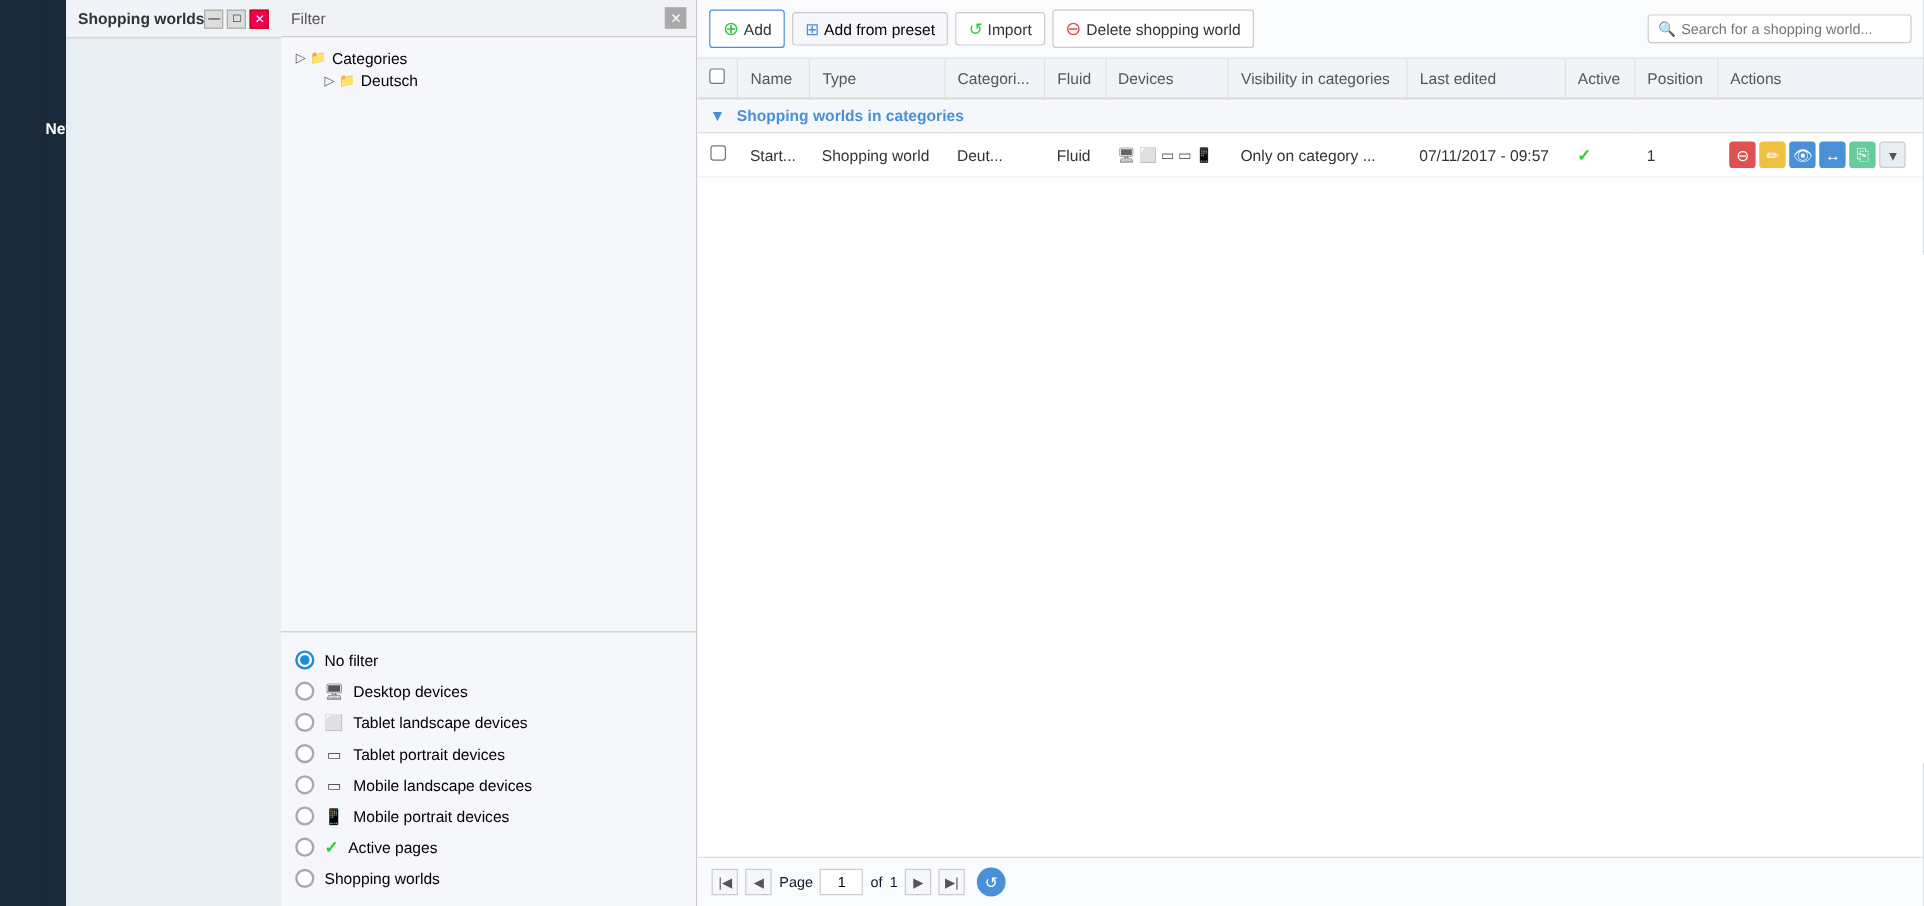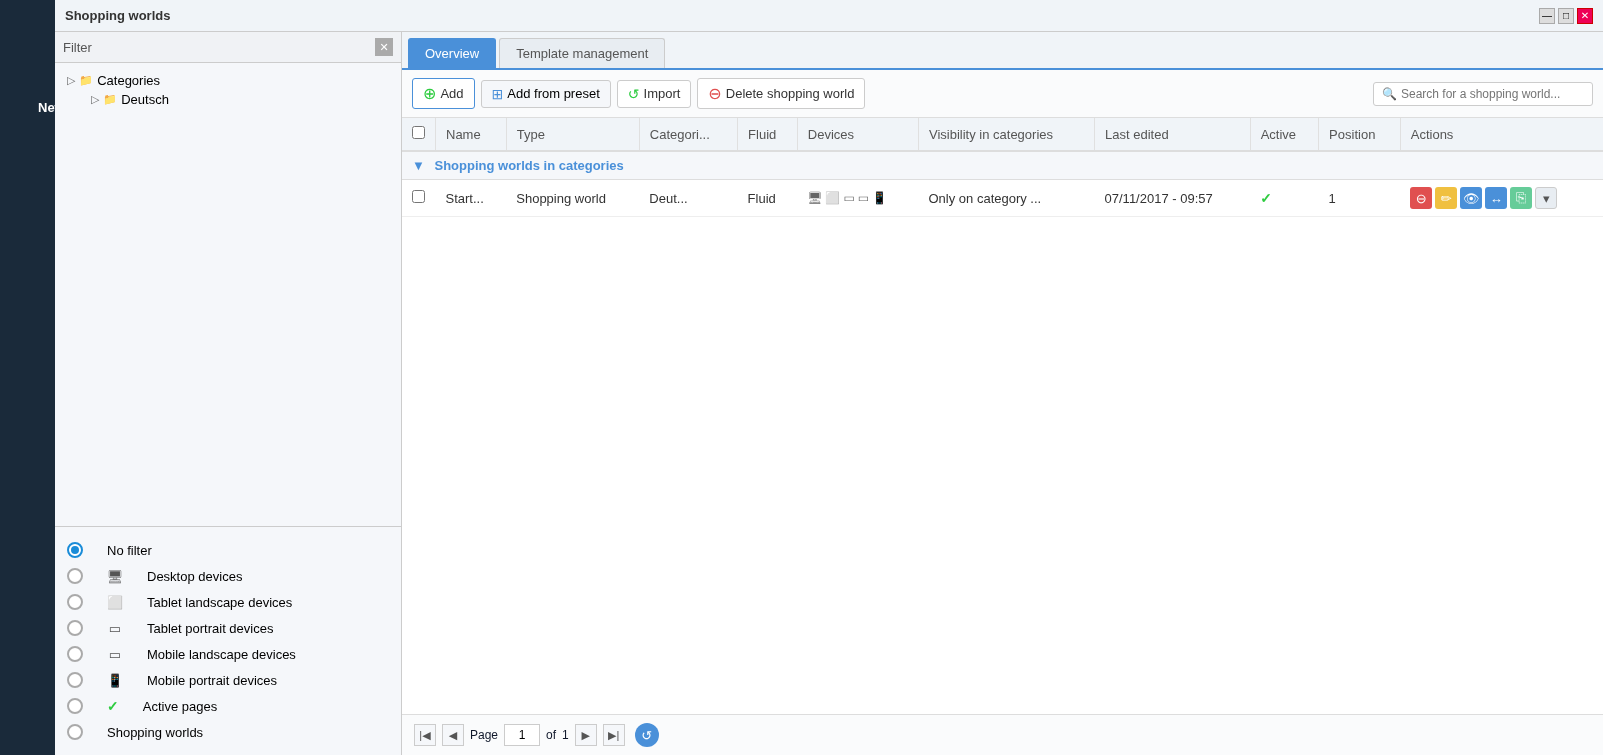--- a/index.html
+++ b/index.html
@@ -3,21 +3,20 @@
   <meta charset="utf-8">
   <style>
     * { box-sizing: border-box; margin: 0; padding: 0; font-family: Arial, sans-serif; font-size: 13px; }
     body { background: #1a2a3a; overflow: hidden; }
 
     .main-container {
       position: absolute;
       top: 0; left: 55px; right: 0; bottom: 0;
       background: #e8edf2;
       display: flex;
-      flex-direction: column;
     }
 
     .title-bar {
       background: #f0f4f8;
       border-bottom: 1px solid #ccc;
       padding: 6px 10px;
       display: flex;
       align-items: center;
       justify-content: space-between;
       height: 32px;
@@ -82,21 +81,21 @@
     .tree-icon { font-size: 11px; color: #666; }
     .folder-icon { color: #f0a030; }
 
     .filter-options {
       border-top: 1px solid #ccc;
       padding: 10px 8px;
       background: #f5f7fa;
     }
 
     .filter-option {
-      display: flex; align-items: center; gap: 24px;
+      display: flex; align-items: center; gap: 8px;
       padding: 5px 4px; cursor: pointer;
     }
 
     .radio-outer {
       width: 16px; height: 16px;
       border-radius: 50%;
       border: 2px solid #aaa;
       display: flex; align-items: center; justify-content: center;
       background: white;
     }
@@ -394,28 +393,20 @@
         <div class="filter-option">
           <div class="radio-outer"></div>
           <span>Shopping worlds</span>
         </div>
 
       </div>
     </div>
 
     <div class="right-panel">
 
-      <div class="tabs-bar">
-        <div class="tab active">
-          <span>Overview</span>
-        </div>
-        <div class="tab">
-          <span>Template management</span>
-        </div>
-      </div>
 
       <div class="toolbar">
 
         <button class="btn btn-add">
           <span class="btn-icon-green">⊕</span>
           <span>Add</span>
         </button>
 
         <button class="btn">
           <span class="btn-icon-blue">⊞</span>

